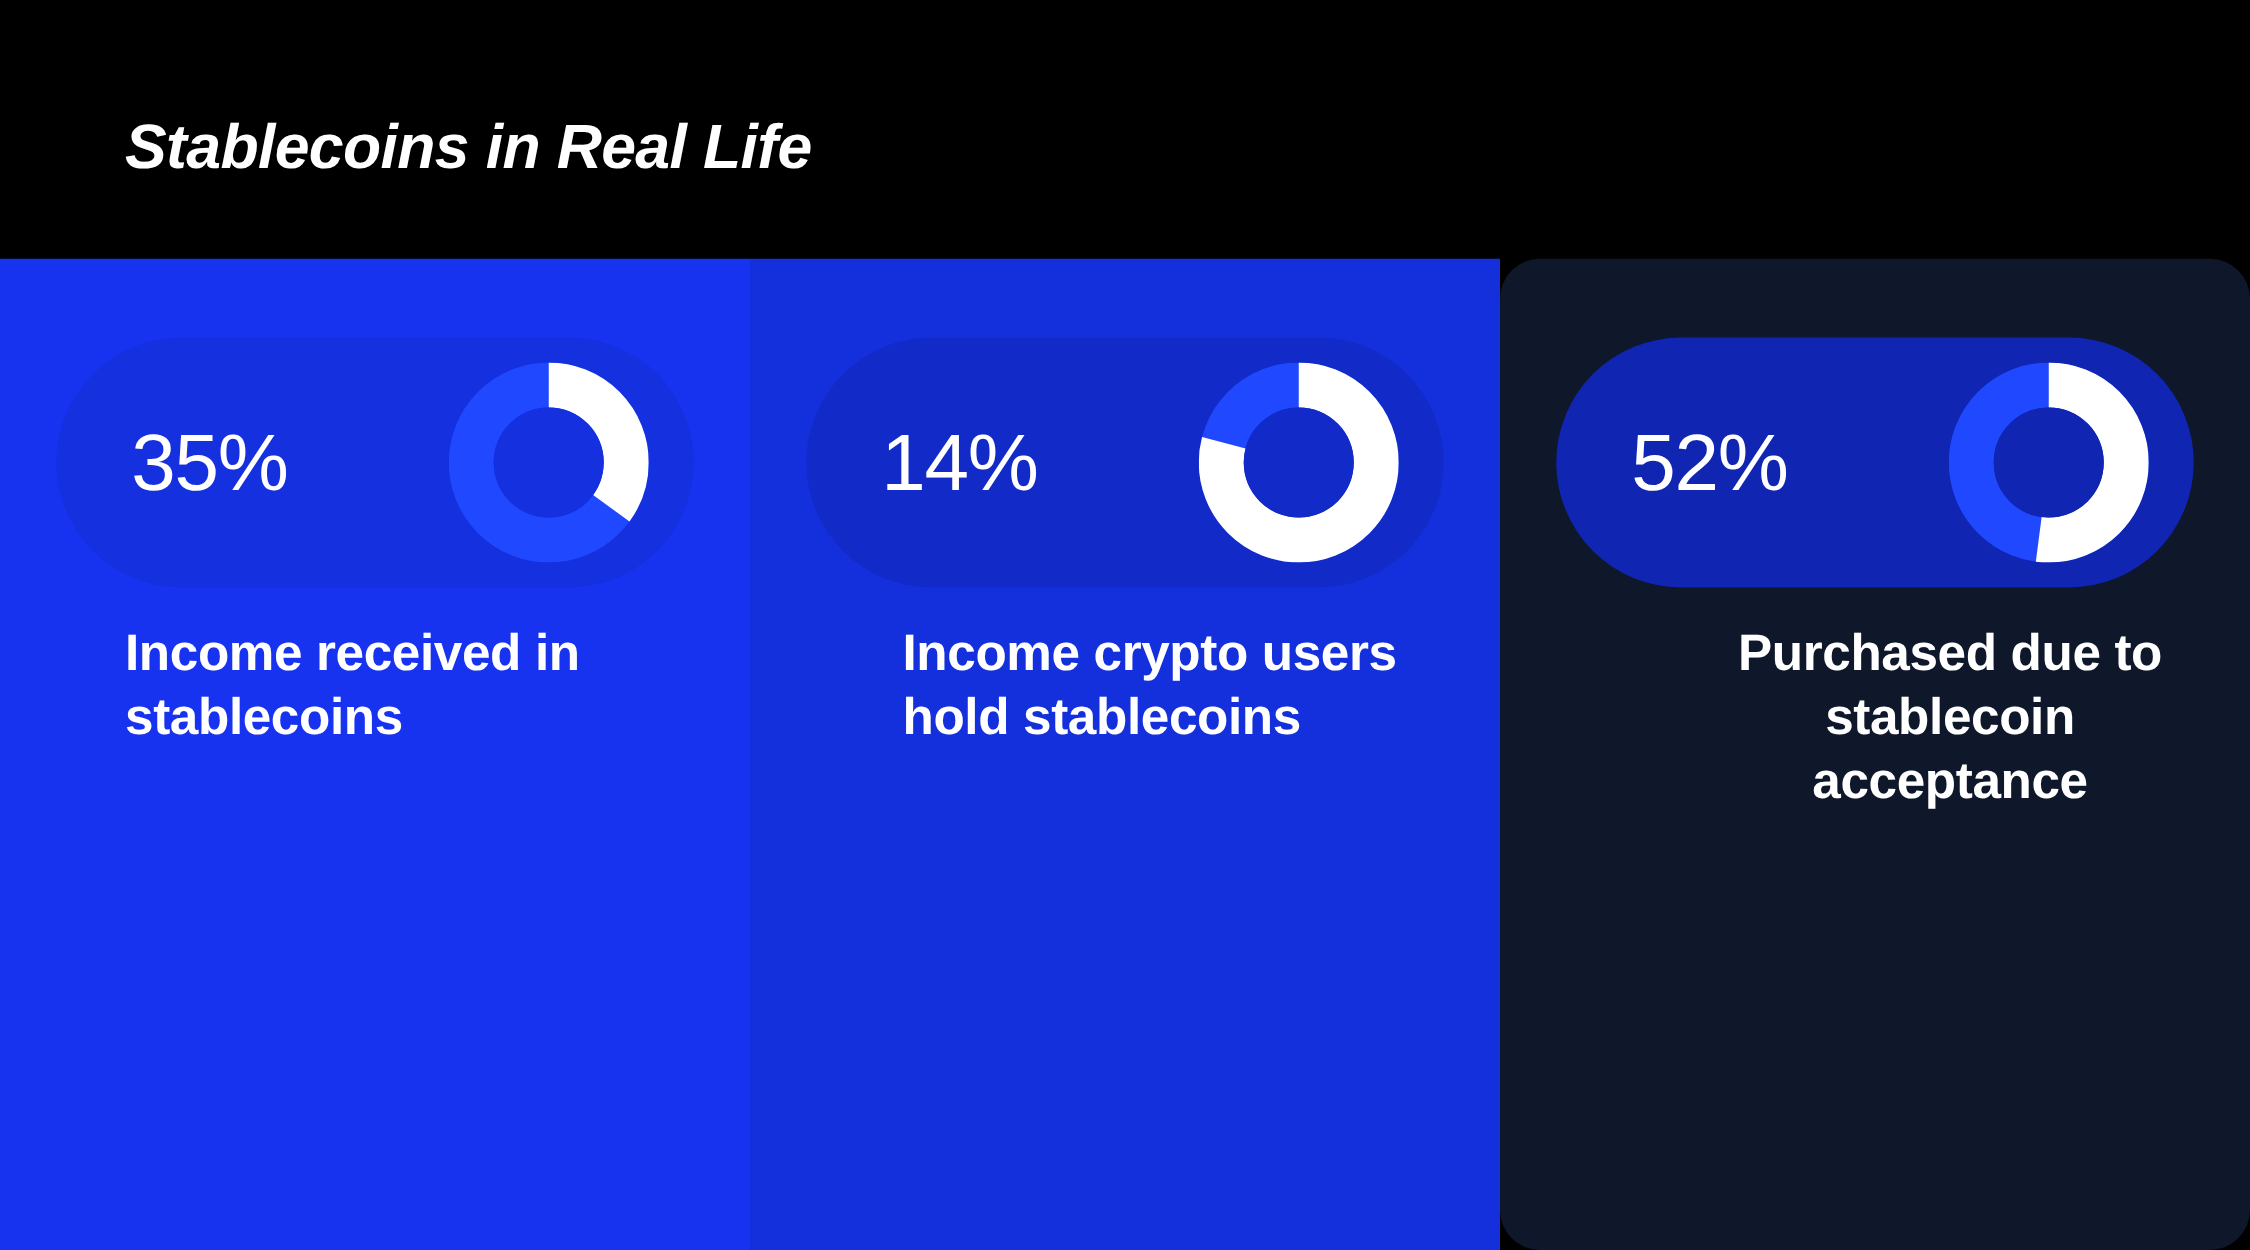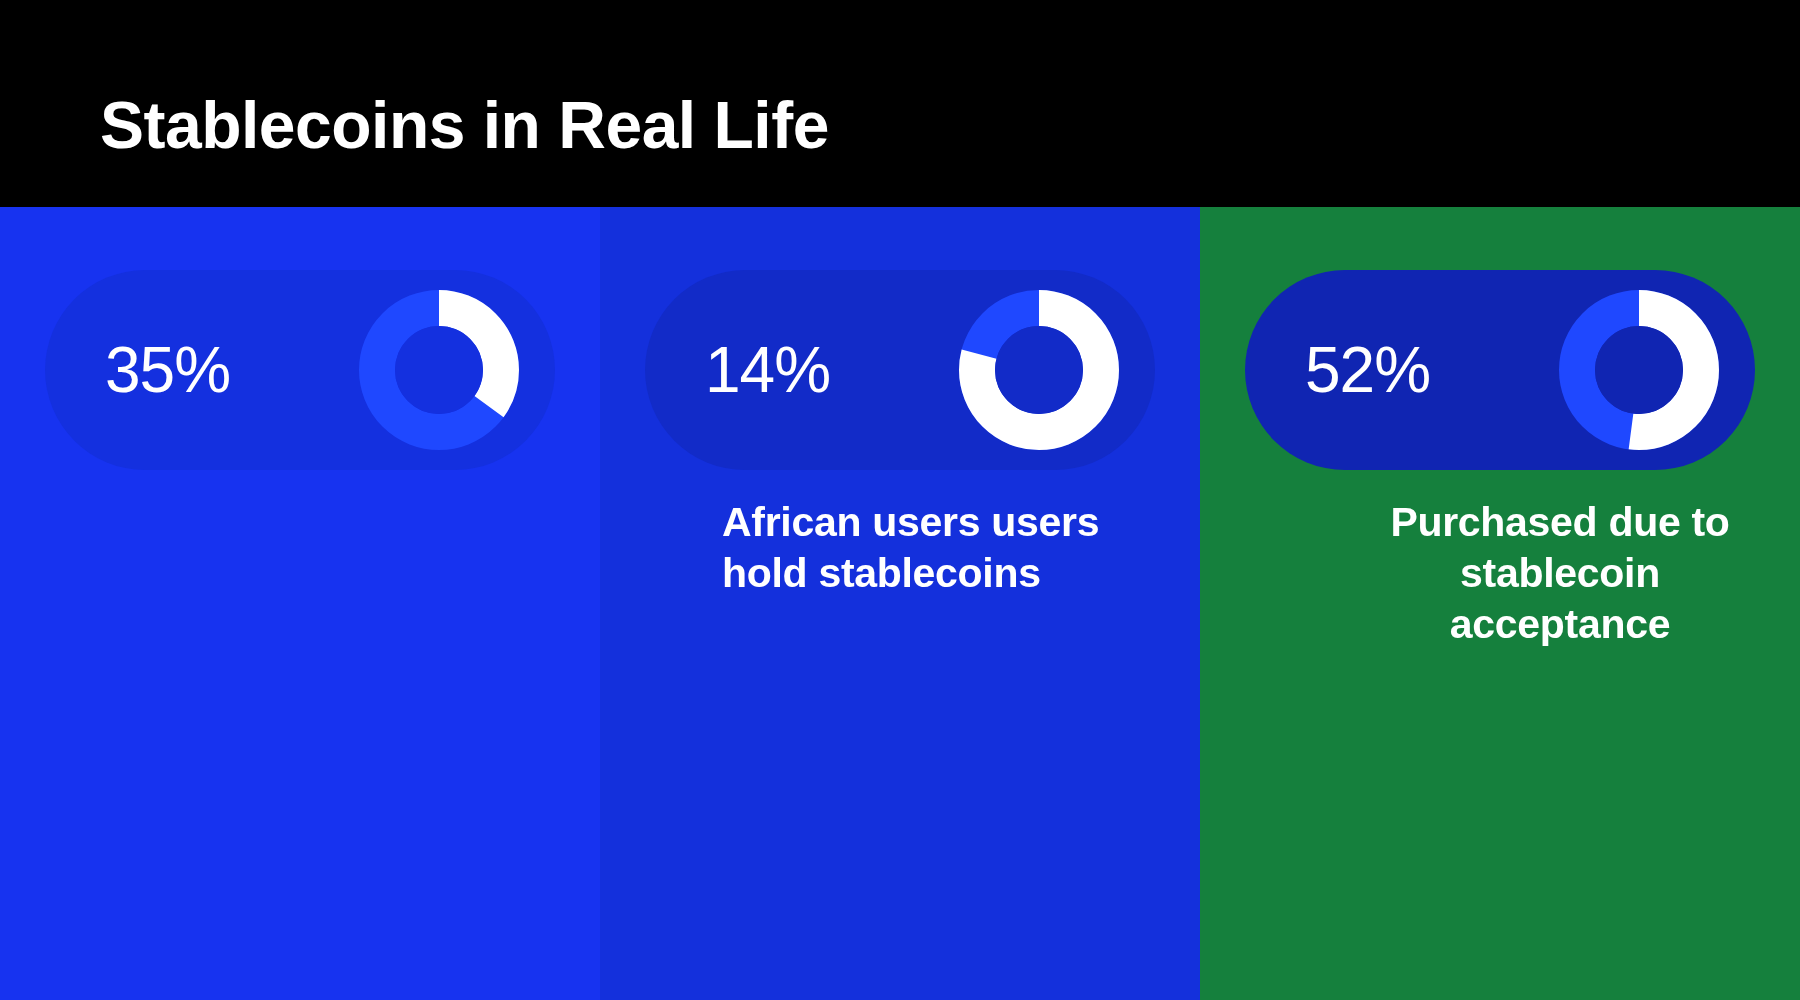--- a/index.html
+++ b/index.html
@@ -10,35 +10,35 @@
   }
   #stage { position:relative; width:1800px; height:1000px; }
 
   
   .header {
     position:absolute; left:0; top:0; width:1800px; height:207px;
     background:#000000;
   }
   .header-title {
     position:absolute; left:100px; top:92px;
-    font-size:66px; font-weight:700; color:#ffffff;
-    letter-spacing:-0.5px; line-height:1;
+    font-size:50px; font-weight:700; color:#ffffff;
+    letter-spacing:-0.5px; line-height:1;font-style:italic;
   }
 
   
   .columns {
     position:absolute; left:0; top:207px; width:1800px; height:793px;
     display:flex;
   }
   .col {
     position:relative; width:600px; height:793px; flex:0 0 600px;
   }
   .col-1 { background:#1733F0; }
   .col-2 { background:#1430DC; }
-  .col-3 { background:#15803d; }
+  .col-3 { background:#0f172a;border-radius:32px; }
 
   
   .pill {
     position:absolute; top:63px; left:45px;
     width:510px; height:200px;
     border-radius:100px;
     display:flex; align-items:center;
   }
   .col-1 .pill { background:#1430DF; }
   .col-2 .pill { background:#122BC8; }
@@ -88,34 +88,35 @@
       <div class="pill">
         <div class="pill-value">35%</div>
         <div class="donut-wrap">
           <svg class="donut" viewBox="0 0 160 160">
             <circle cx="80" cy="80" r="62" fill="none" stroke="#1F48FF" stroke-width="36"></circle>
             <circle class="arc" cx="80" cy="80" r="62" fill="none" stroke="#FFFFFF" stroke-width="36" transform="rotate(-90 80 80)" stroke-dasharray="136.345121165797 389.55748904513433"></circle>
           <circle cx="80" cy="80" r="44" fill="#1430DF"></circle>
             </svg>
         </div>
       </div>
+      <div class="caption">Income received in stablecoins</div>
     </div>
 
     <div class="col col-2">
       <div class="pill">
         <div class="pill-value">14%</div>
         <div class="donut-wrap">
           <svg class="donut" viewBox="0 0 160 160">
             <circle cx="80" cy="80" r="62" fill="none" stroke="#1F48FF" stroke-width="36"></circle>
             <circle class="arc" cx="80" cy="80" r="62" fill="none" stroke="#FFFFFF" stroke-width="36" transform="rotate(-90 80 80)" stroke-dasharray="307.7504163456561 389.55748904513433"></circle>
           <circle cx="80" cy="80" r="44" fill="#122BC8"></circle>
             </svg>
         </div>
       </div>
-      <div class="caption">African users users hold stablecoins</div>
+      <div class="caption">Income crypto users hold stablecoins</div>
     </div>
 
     <div class="col col-3">
       <div class="pill">
         <div class="pill-value">52%</div>
         <div class="donut-wrap">
           <svg class="donut" viewBox="0 0 160 160">
             <circle cx="80" cy="80" r="62" fill="none" stroke="#1F48FF" stroke-width="36"></circle>
             <circle class="arc" cx="80" cy="80" r="62" fill="none" stroke="#FFFFFF" stroke-width="36" transform="rotate(-90 80 80)" stroke-dasharray="202.56989430346985 389.55748904513433"></circle>
           <circle cx="80" cy="80" r="44" fill="#1025B2"></circle>

